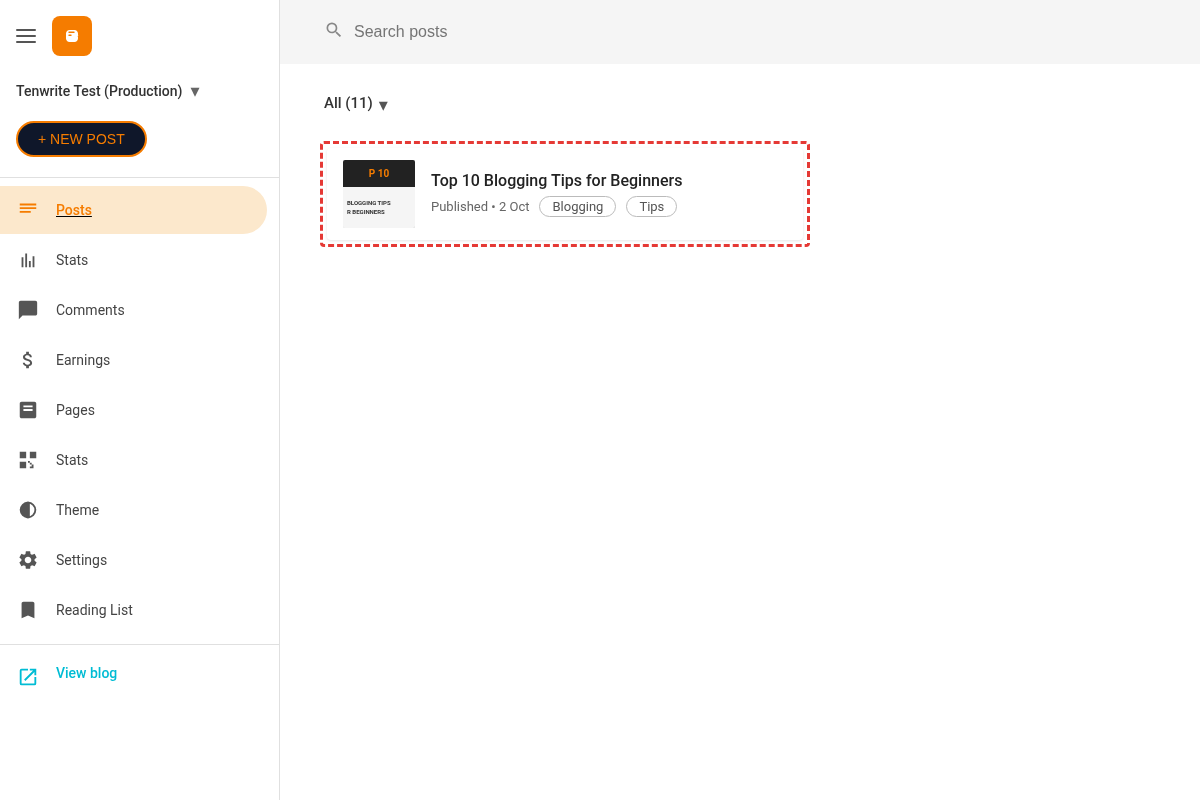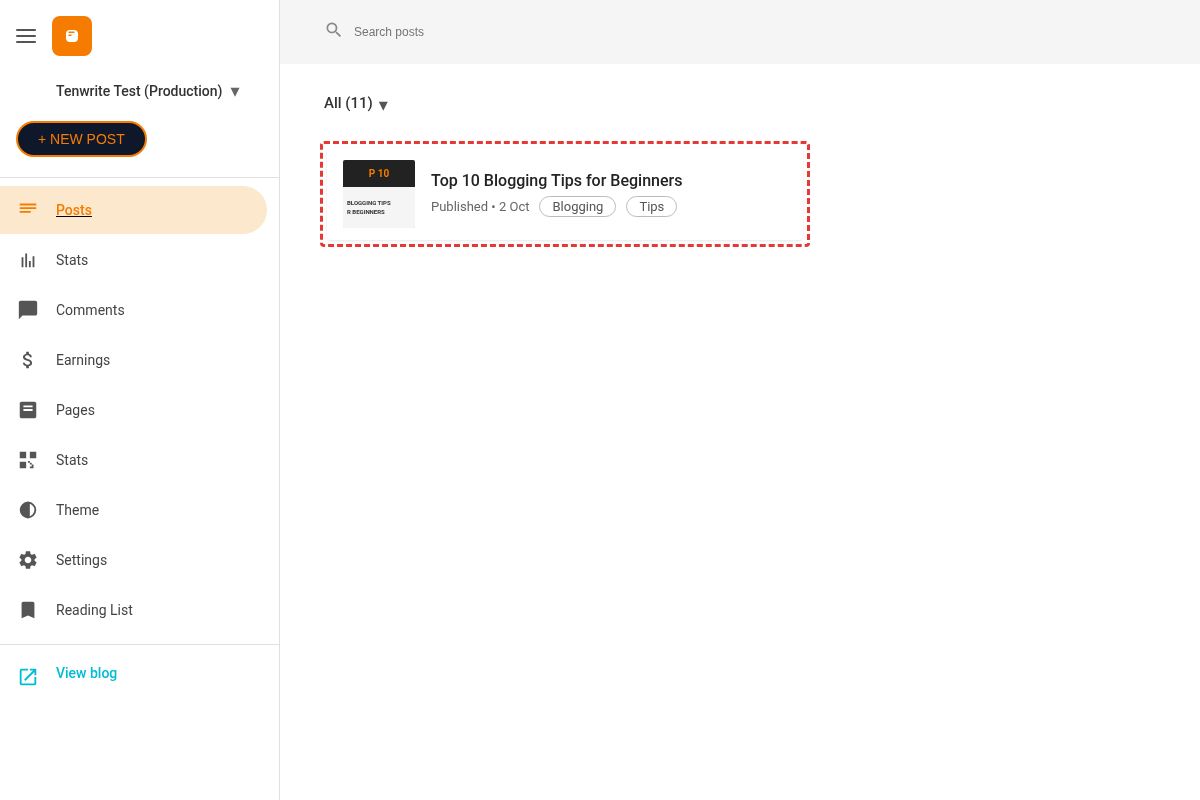--- a/index.html
+++ b/index.html
@@ -53,21 +53,20 @@
       font-size: 22px;
       font-weight: bold;
     }
 
     .blog-selector {
       display: flex;
       align-items: center;
       padding: 8px 16px 16px 16px;
       gap: 8px;
       cursor: pointer;
-      margin-left: 40px;
     }
 
     .blog-name {
       font-size: 14px;
       color: #333;
       font-weight: 500;
     }
 
     .chevron-down {
       color: #666;
@@ -172,21 +171,21 @@
 
     .search-icon-svg {
       color: #888;
       font-size: 18px;
     }
 
     .search-input {
       border: none;
       background: transparent;
       outline: none;
-      font-size: 12px;
+      font-size: 16px;
       color: #888;
       width: 100%;
     }
 
     
     .posts-area {
       flex: 1;
       padding: 24px 40px;
       overflow-y: auto;
     }

